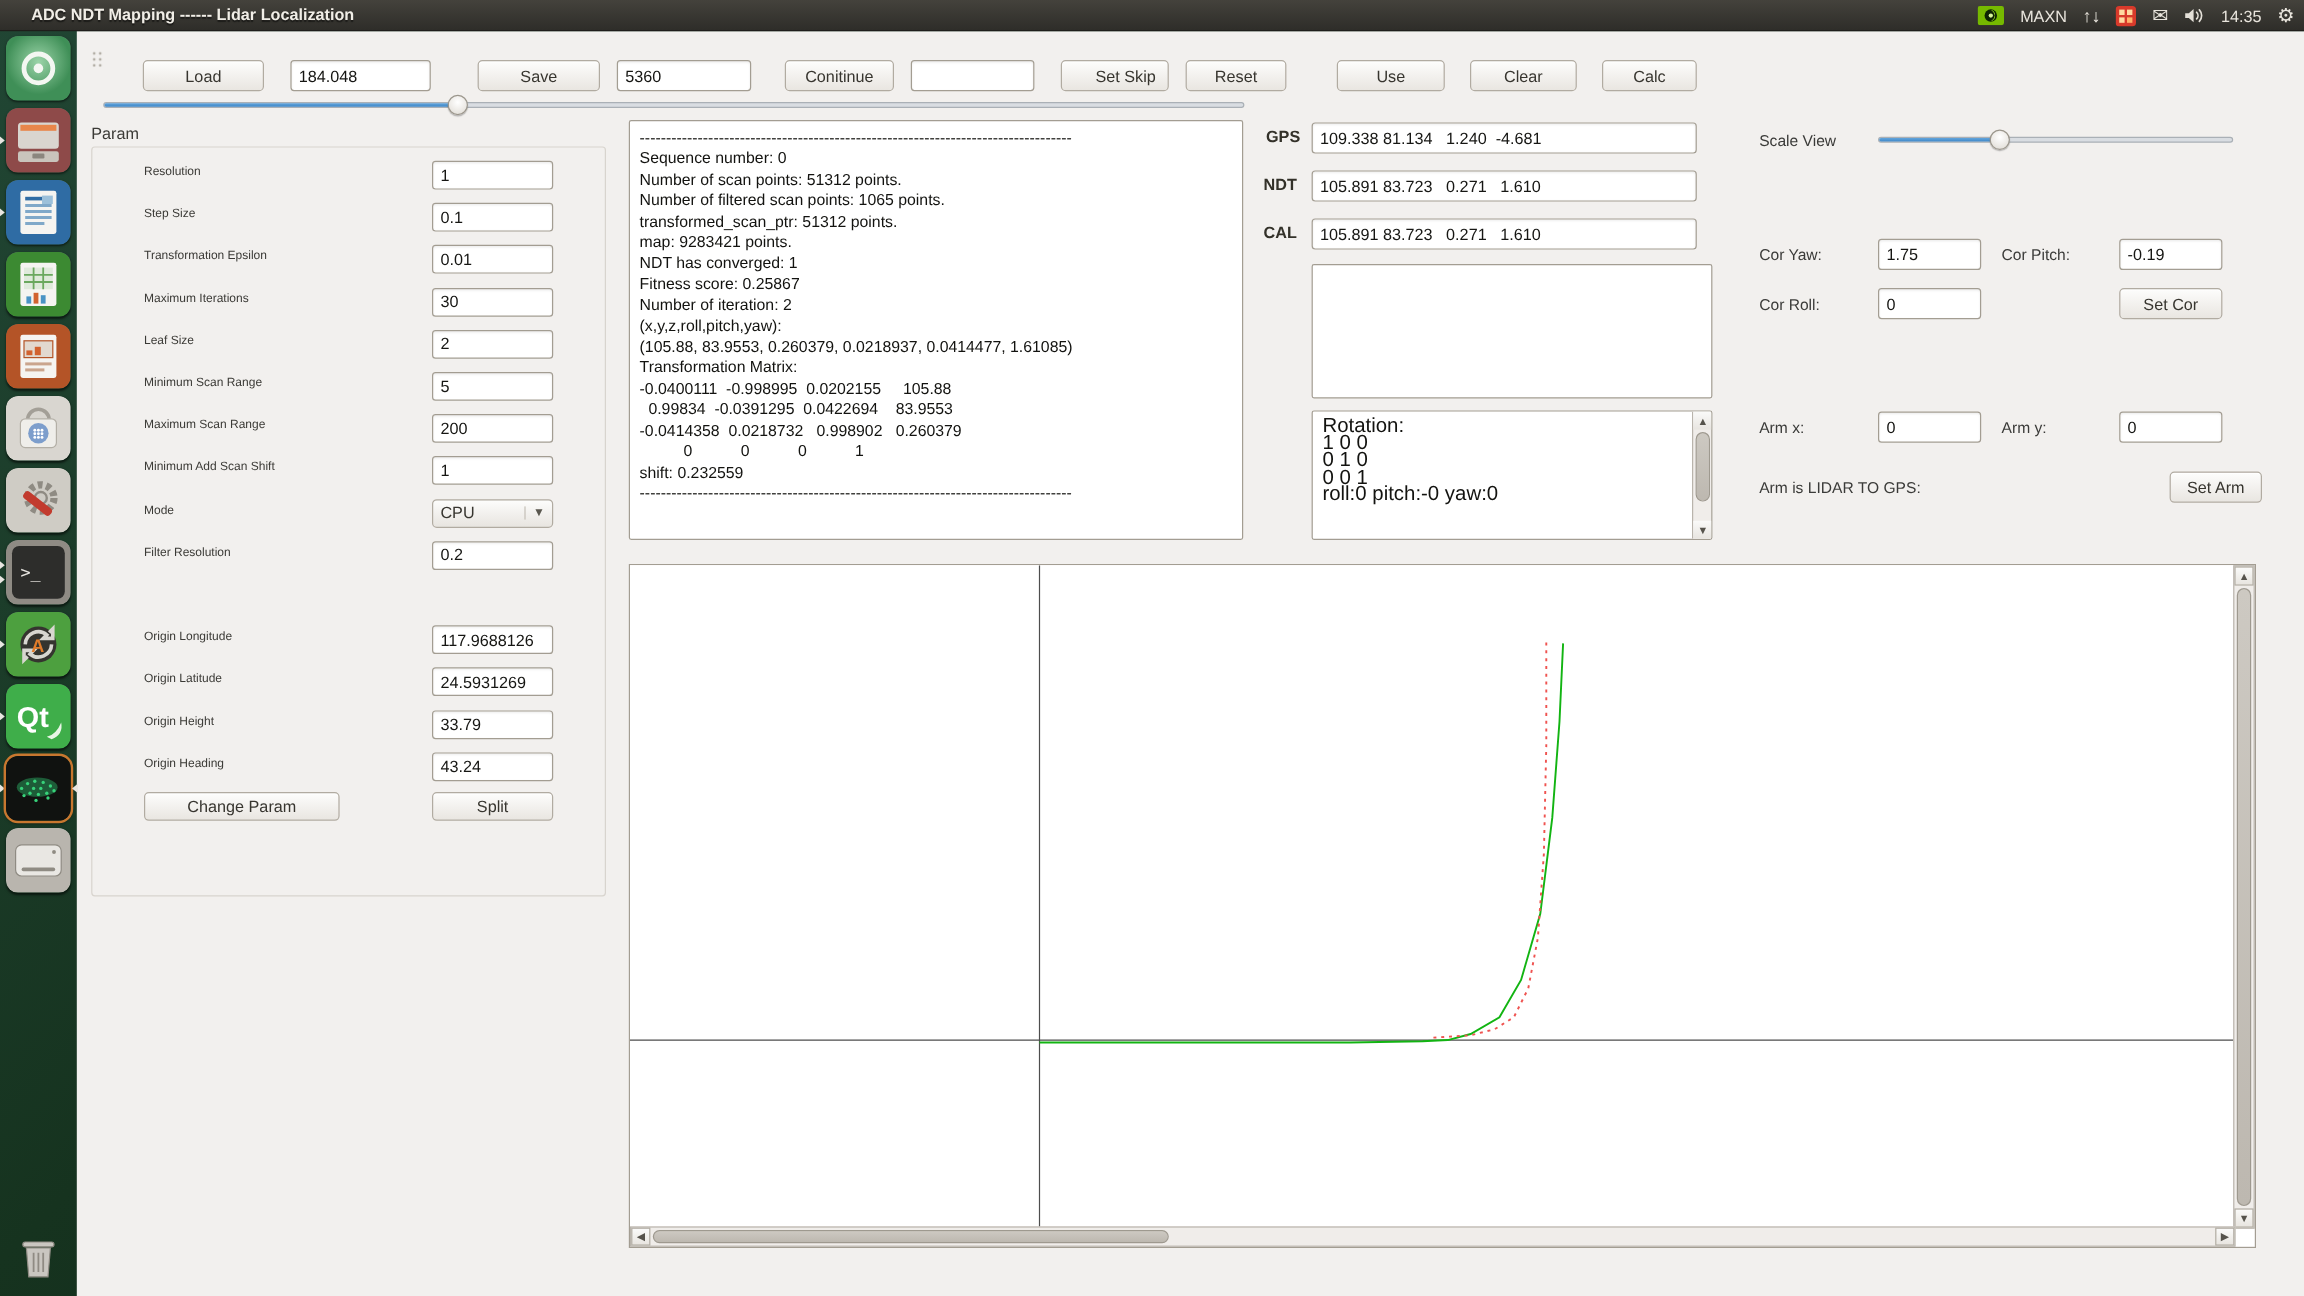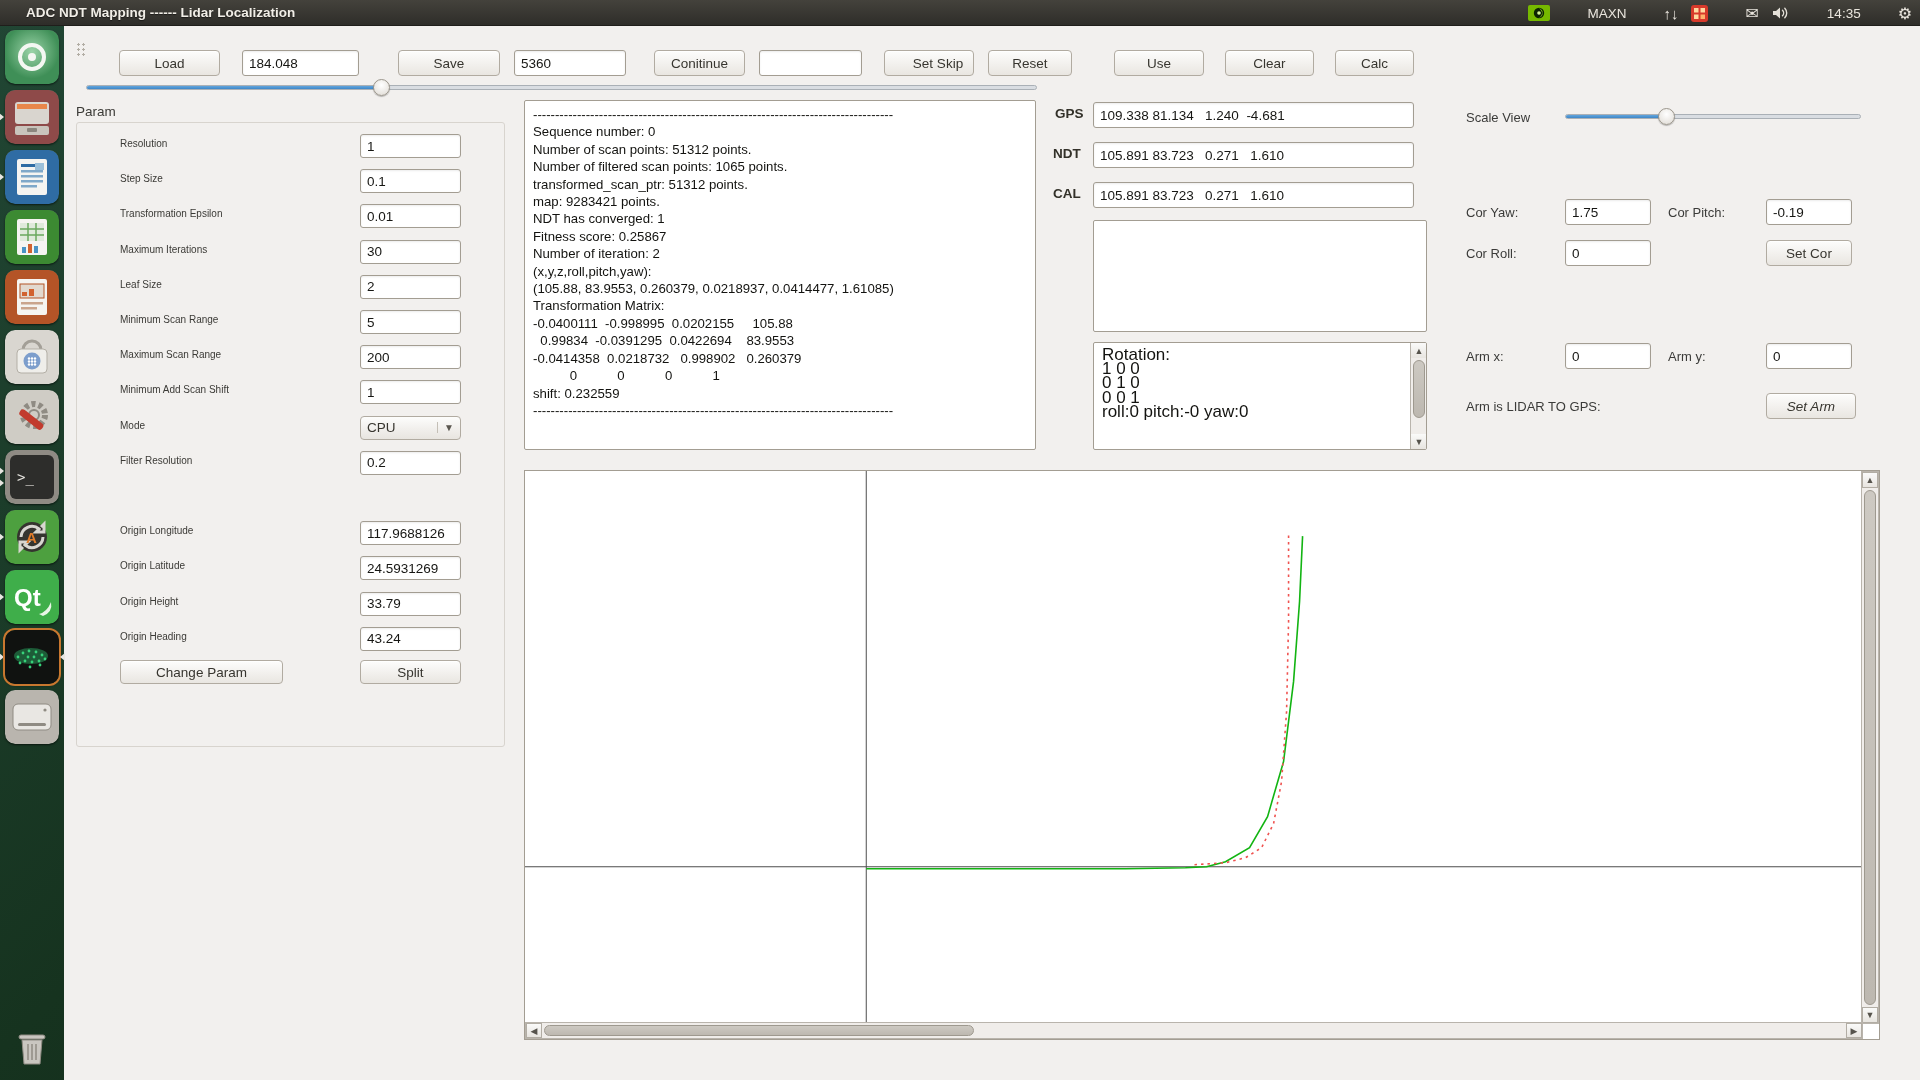--- a/index.html
+++ b/index.html
@@ -10,21 +10,21 @@
     background:linear-gradient(135deg,#214634 0%,#16331f 35%,#0e2416 70%,#0a1c10 100%); }
 
   
   .top-panel { position:absolute; left:0; top:0; width:1920px; height:26px;
     background:linear-gradient(#44423c,#2e2d29); border-bottom:1px solid #1f1e1b;
     display:flex; align-items:center; z-index:50; }
   .panel-title { color:#f1eee7; font-weight:bold; font-size:13.5px; margin-left:26px;
     text-shadow:0 1px 1px rgba(0,0,0,.5);text-align:center; }
   .tray { position:absolute; right:8px; top:0; height:26px; display:flex; align-items:center; gap:13px;
     color:#e4e0d8; }
-  .tray-text { font-size:13.5px; color:#e9e5dd;margin-left:24px; }
+  .tray-text { font-size:13.5px; color:#e9e5dd; }
   .tray-ico { display:flex; align-items:center; }
 
   
   .dock { position:absolute; left:0; top:26px; width:64px; height:1054px; z-index:40; }
   .dock-item { position:absolute; left:5px; width:54px; height:54px; }
   .dock-icon { width:54px; height:54px; border-radius:10px; position:relative; overflow:hidden;
     box-shadow:0 1px 2px rgba(0,0,0,.6), inset 0 1px 1px rgba(255,255,255,.25); }
   .dock-icon.active-ring { box-shadow:0 0 0 2px #c8772f, 0 1px 3px rgba(0,0,0,.7); }
   .arrow-l { position:absolute; left:-6px; width:0; height:0;
     border-top:4px solid transparent; border-bottom:4px solid transparent; border-left:5px solid #e8e6e1; }
@@ -452,21 +452,21 @@
     <span class="abs" style="left:1402px; top:220px;">Cor Roll:</span>
     <input class="gtk-input abs" style="left: 1501px; top: 214px; width: 86px; height: 26px;" readonly="" value="0">
     <div class="gtk-btn abs" style="left:1702px; top:214px; width:86px; height:26px;">Set Cor</div>
 
     <span class="abs" style="left:1402px; top:323px;">Arm x:</span>
     <input class="gtk-input abs" style="left: 1501px; top: 317px; width: 86px; height: 26px;" readonly="" value="0">
     <span class="abs" style="left:1604px; top:323px;">Arm y:</span>
     <input class="gtk-input abs" style="left: 1702px; top: 317px; width: 86px; height: 26px;" readonly="" value="0">
 
     <span class="abs" style="left:1402px; top:373px;">Arm is LIDAR TO GPS:</span>
-    <div class="gtk-btn abs" style="left:1702px; top:367px; width:90px; height:26px;font-style:italic;">Set Arm</div>
+    <div class="gtk-btn abs" style="left:1744px; top:367px; width:77px; height:26px;">Set Arm</div>
 
     <div class="plot-wrap" style="left:460px; top:444px; width:1356px; height:570px;">
       <div class="plot-canvas" style="left:0; top:0; width:1337px; height:552px;">
         <svg id="plot-svg" width="1337" height="552" viewBox="0 0 1336 551" preserveAspectRatio="none">
             <line x1="341" y1="0" x2="341" y2="551" stroke="#4d4d4d" stroke-width="1"></line>
             <line x1="0" y1="395" x2="1336" y2="395" stroke="#4d4d4d" stroke-width="1"></line>
             <polyline points="341,397 480,397 600,397 660,396 681,395 700,390 724,376 742,345 758,290 768,210 774,130 777,65" fill="none" stroke="#12b412" stroke-width="1.6"></polyline>
             <polyline points="669,393 700,391 720,386 736,376 748,352 756,310 761,240 763,150 763,63" fill="none" stroke="#ef5350" stroke-width="1.6" stroke-dasharray="2.5 4"></polyline>
           </svg>
       </div>

